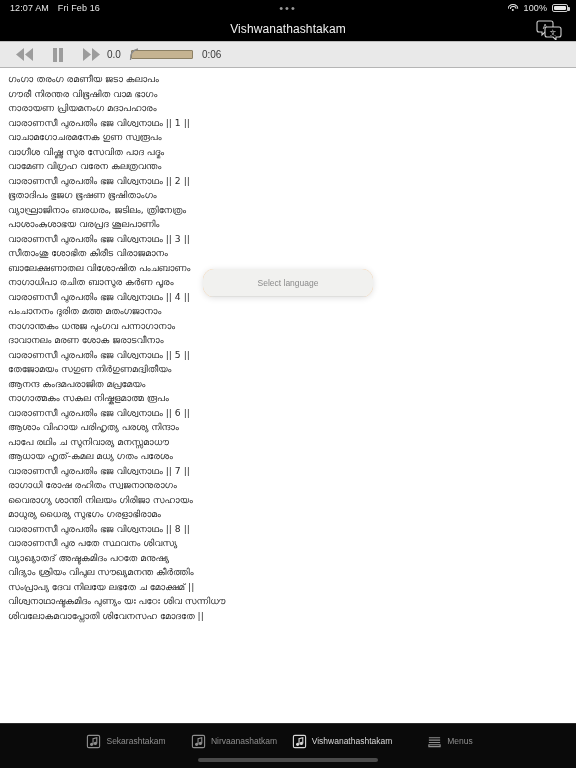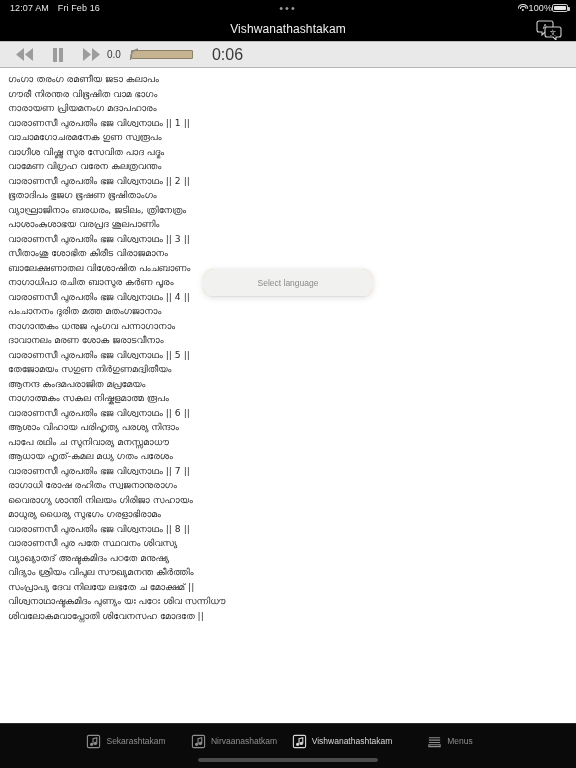--- a/index.html
+++ b/index.html
@@ -13,21 +13,21 @@
 
   
   .statusbar {
     position: absolute; top:0; left:0; width:576px; height:16px;
     background:#000; color:#e8e8e8;
     display:flex; align-items:center;
     font-size:9px; letter-spacing:.1px;
   }
   .sb-left { position:absolute; left:10px; display:flex; gap:9px; align-items:center; }
   .sb-center { position:absolute; left:0; right:0; text-align:center; color:#9a9a9a; font-size:11px; line-height:6px; letter-spacing:2px;}
-  .sb-right { position:absolute; right:8px; display:flex; gap:0; align-items:center; }
+  .sb-right { position:absolute; right:8px; display:flex; gap:5px; align-items:center; }
   .wifi-ico { display:inline-block; width:11px; height:8px; position:relative; }
   .wifi-ico i { position:absolute; display:block; border:1.1px solid #e8e8e8; border-bottom:none;
                 border-radius:50% 50% 0 0 / 100% 100% 0 0; left:50%; transform:translateX(-50%); }
   .wifi-ico i:nth-child(1){ width:11px; height:5px; top:0; }
   .wifi-ico i:nth-child(2){ width:6.5px; height:3px; top:2px; }
   .wifi-ico i:nth-child(3){ width:2.4px; height:2.4px; top:5px; background:#e8e8e8; border-radius:50%; border:none;}
   .batt { width:16px; height:8px; border:1px solid #cfcfcf; border-radius:2px; position:relative; }
   .batt::after{ content:""; position:absolute; right:-2.5px; top:2px; width:1.5px; height:4px; background:#cfcfcf; border-radius:0 1px 1px 0;}
   .batt i { position:absolute; left:1px; top:1px; bottom:1px; right:1px; background:#e8e8e8; border-radius:1px; }
 
@@ -54,21 +54,21 @@
   .tb-btn:first-child { margin-left:8px; }
   .rate-label { font-size:10px; color:#3a3a3a; }
   .slider-wrap { margin-left:10px; width:62px; height:14px; position:relative; display:flex; align-items:center;}
   .slider-track {
     width:62px; height:9px; background:#c5b391;
     border:1px solid #8c8064; border-radius:1px;
   }
   .slider-knob {
     position:absolute; left:-2px; top:0px; width:11px; height:13px;
   }
-  .time-label { margin-left:19px; font-size:16px; color:#3a3a3a; }
+  .time-label { margin-left:9px; font-size:10px; color:#3a3a3a; }
 
   
   .lyrics {
     position:absolute; top:68px; left:0; width:520px; height:655px;
     background:#fff; padding:4px 0 0 8px;
     overflow:hidden;
   }
   .lyric-line {
     font-family:"DejaVu Sans", sans-serif;
     font-size:9.2px; line-height:14.5px;

